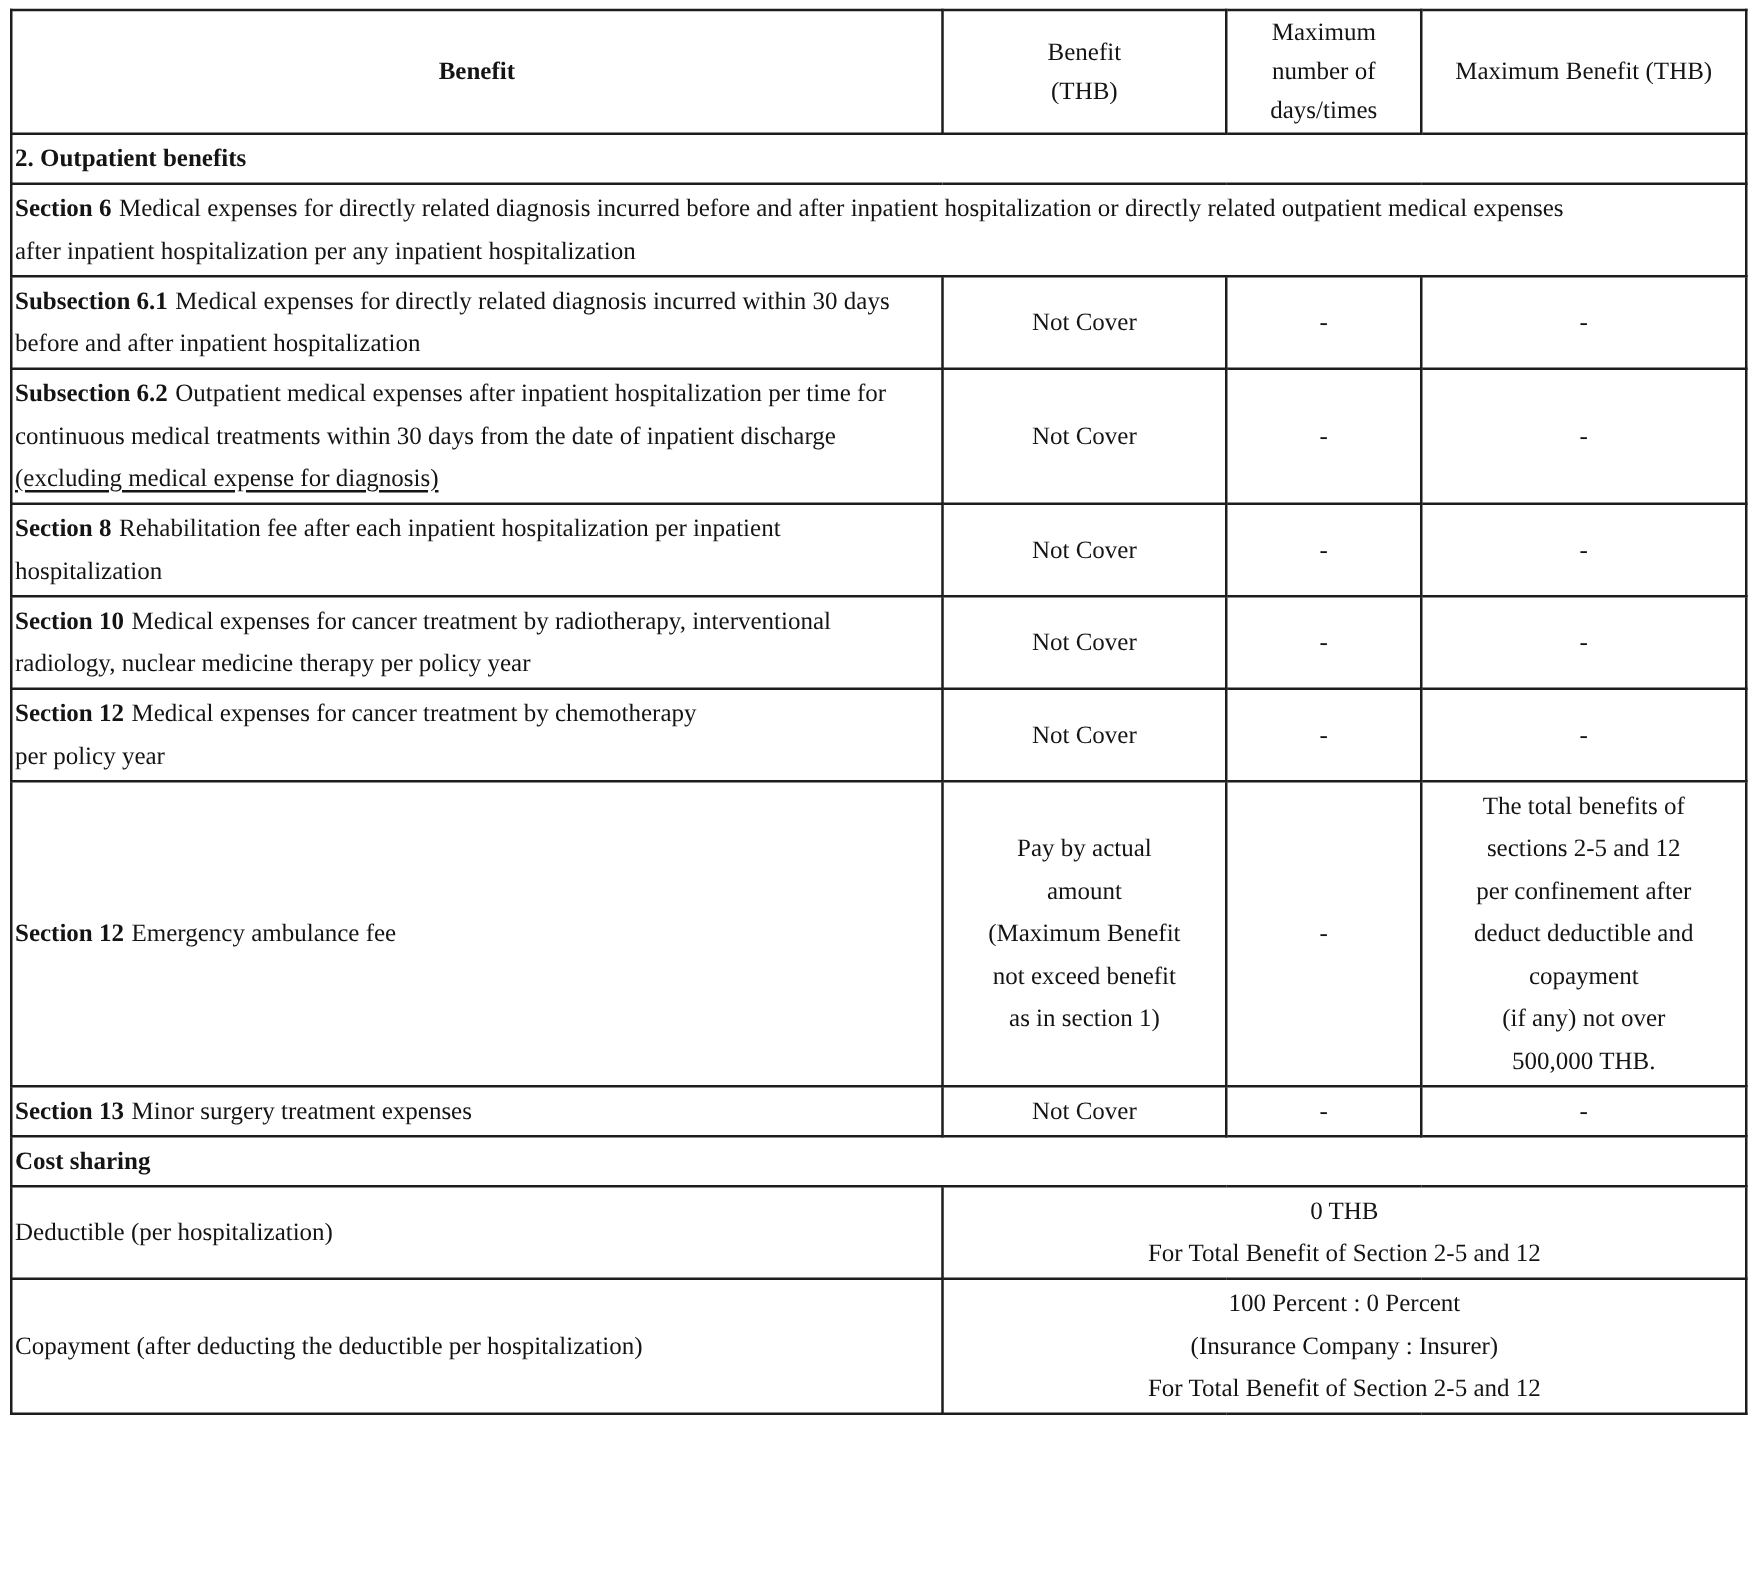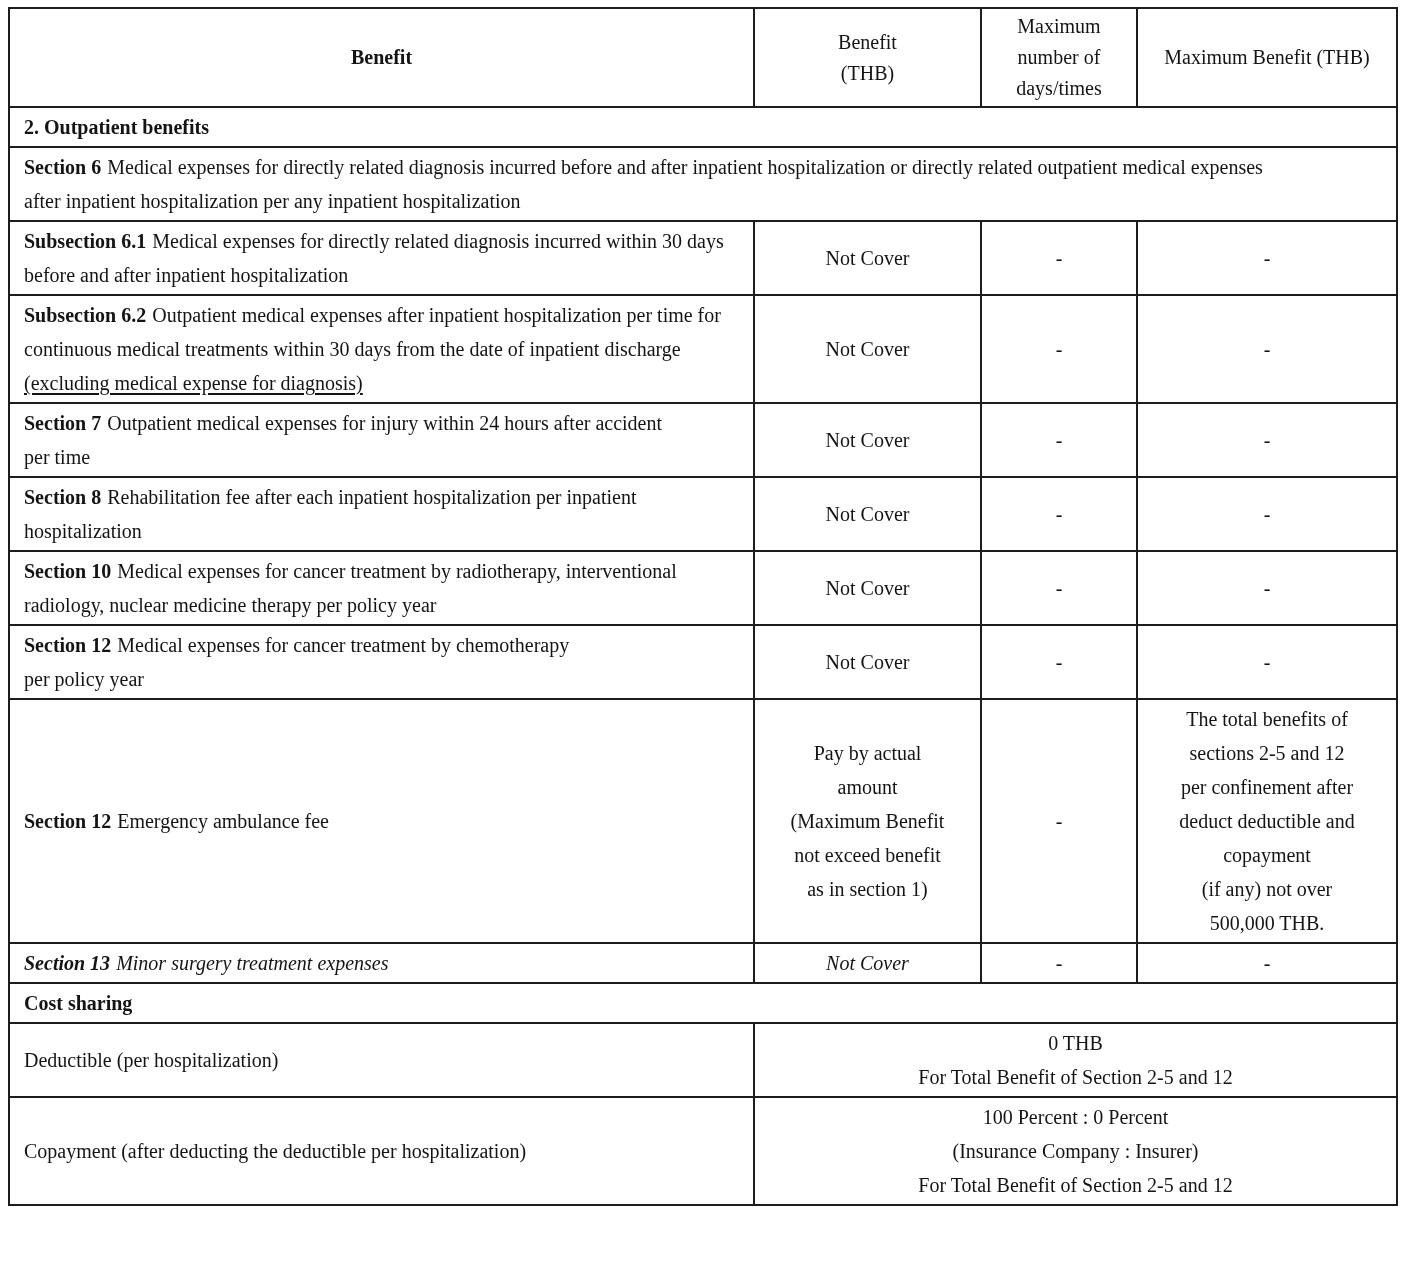--- a/index.html
+++ b/index.html
@@ -21,21 +21,21 @@
   col.c-max{width:260px;}
   th,td{
     border:2px solid #1d1d1d;
     vertical-align:middle;
     font-size:20px;
     font-weight:normal;
     padding:2px 4px;
     background:#ffffff;
   }
   .l{line-height:34px;white-space:nowrap;}
-  .c1{text-align:left;padding-left:14px;}
+  .c1{text-align:left;padding-left:2px;}
   .cc{text-align:center;}
   .hdr .l{line-height:31px;}
   .bold{font-weight:bold;}
   .sec{font-weight:bold;margin-right:.30em;}
   .underline{text-decoration:underline;text-underline-offset:3px;}
 </style>
 </head>
 <body>
 
 <div class="doc">
@@ -105,35 +105,20 @@
             <div class="l">Not Cover</div>
           </td>
       <td class="cc">
             <div class="l">-</div>
           </td>
       <td class="cc">
             <div class="l">-</div>
           </td>
     </tr>
 
-    <tr style="height:70px;">
-      <td class="c1">
-        <div class="l"><span class="sec">Section 7</span><span>Outpatient medical expenses for injury within 24 hours after accident</span></div>
-        <div class="l">per time</div>
-      </td>
-      <td class="cc">
-            <div class="l">Not Cover</div>
-          </td>
-      <td class="cc">
-            <div class="l">-</div>
-          </td>
-      <td class="cc">
-            <div class="l">-</div>
-          </td>
-    </tr>
 
     <tr style="height:68px;margin-left:26px;">
       <td class="c1">
         <div class="l"><span class="sec">Section 8</span><span>Rehabilitation fee after each inpatient hospitalization per inpatient</span></div>
         <div class="l">hospitalization</div>
       </td>
       <td class="cc">
             <div class="l">Not Cover</div>
           </td>
       <td class="cc">
@@ -195,21 +180,21 @@
         <div class="l">The total benefits of</div>
         <div class="l">sections 2-5 and 12</div>
         <div class="l">per confinement after</div>
         <div class="l">deduct deductible and</div>
         <div class="l">copayment</div>
         <div class="l">(if any) not over</div>
         <div class="l">500,000 THB.</div>
       </td>
     </tr>
 
-    <tr style="height:33px;font-style:italic;">
+    <tr style="height:33px;">
       <td class="c1">
         <div class="l"><span class="sec">Section 13</span><span>Minor surgery treatment expenses</span></div>
       </td>
       <td class="cc">
             <div class="l">Not Cover</div>
           </td>
       <td class="cc">
             <div class="l">-</div>
           </td>
       <td class="cc">

